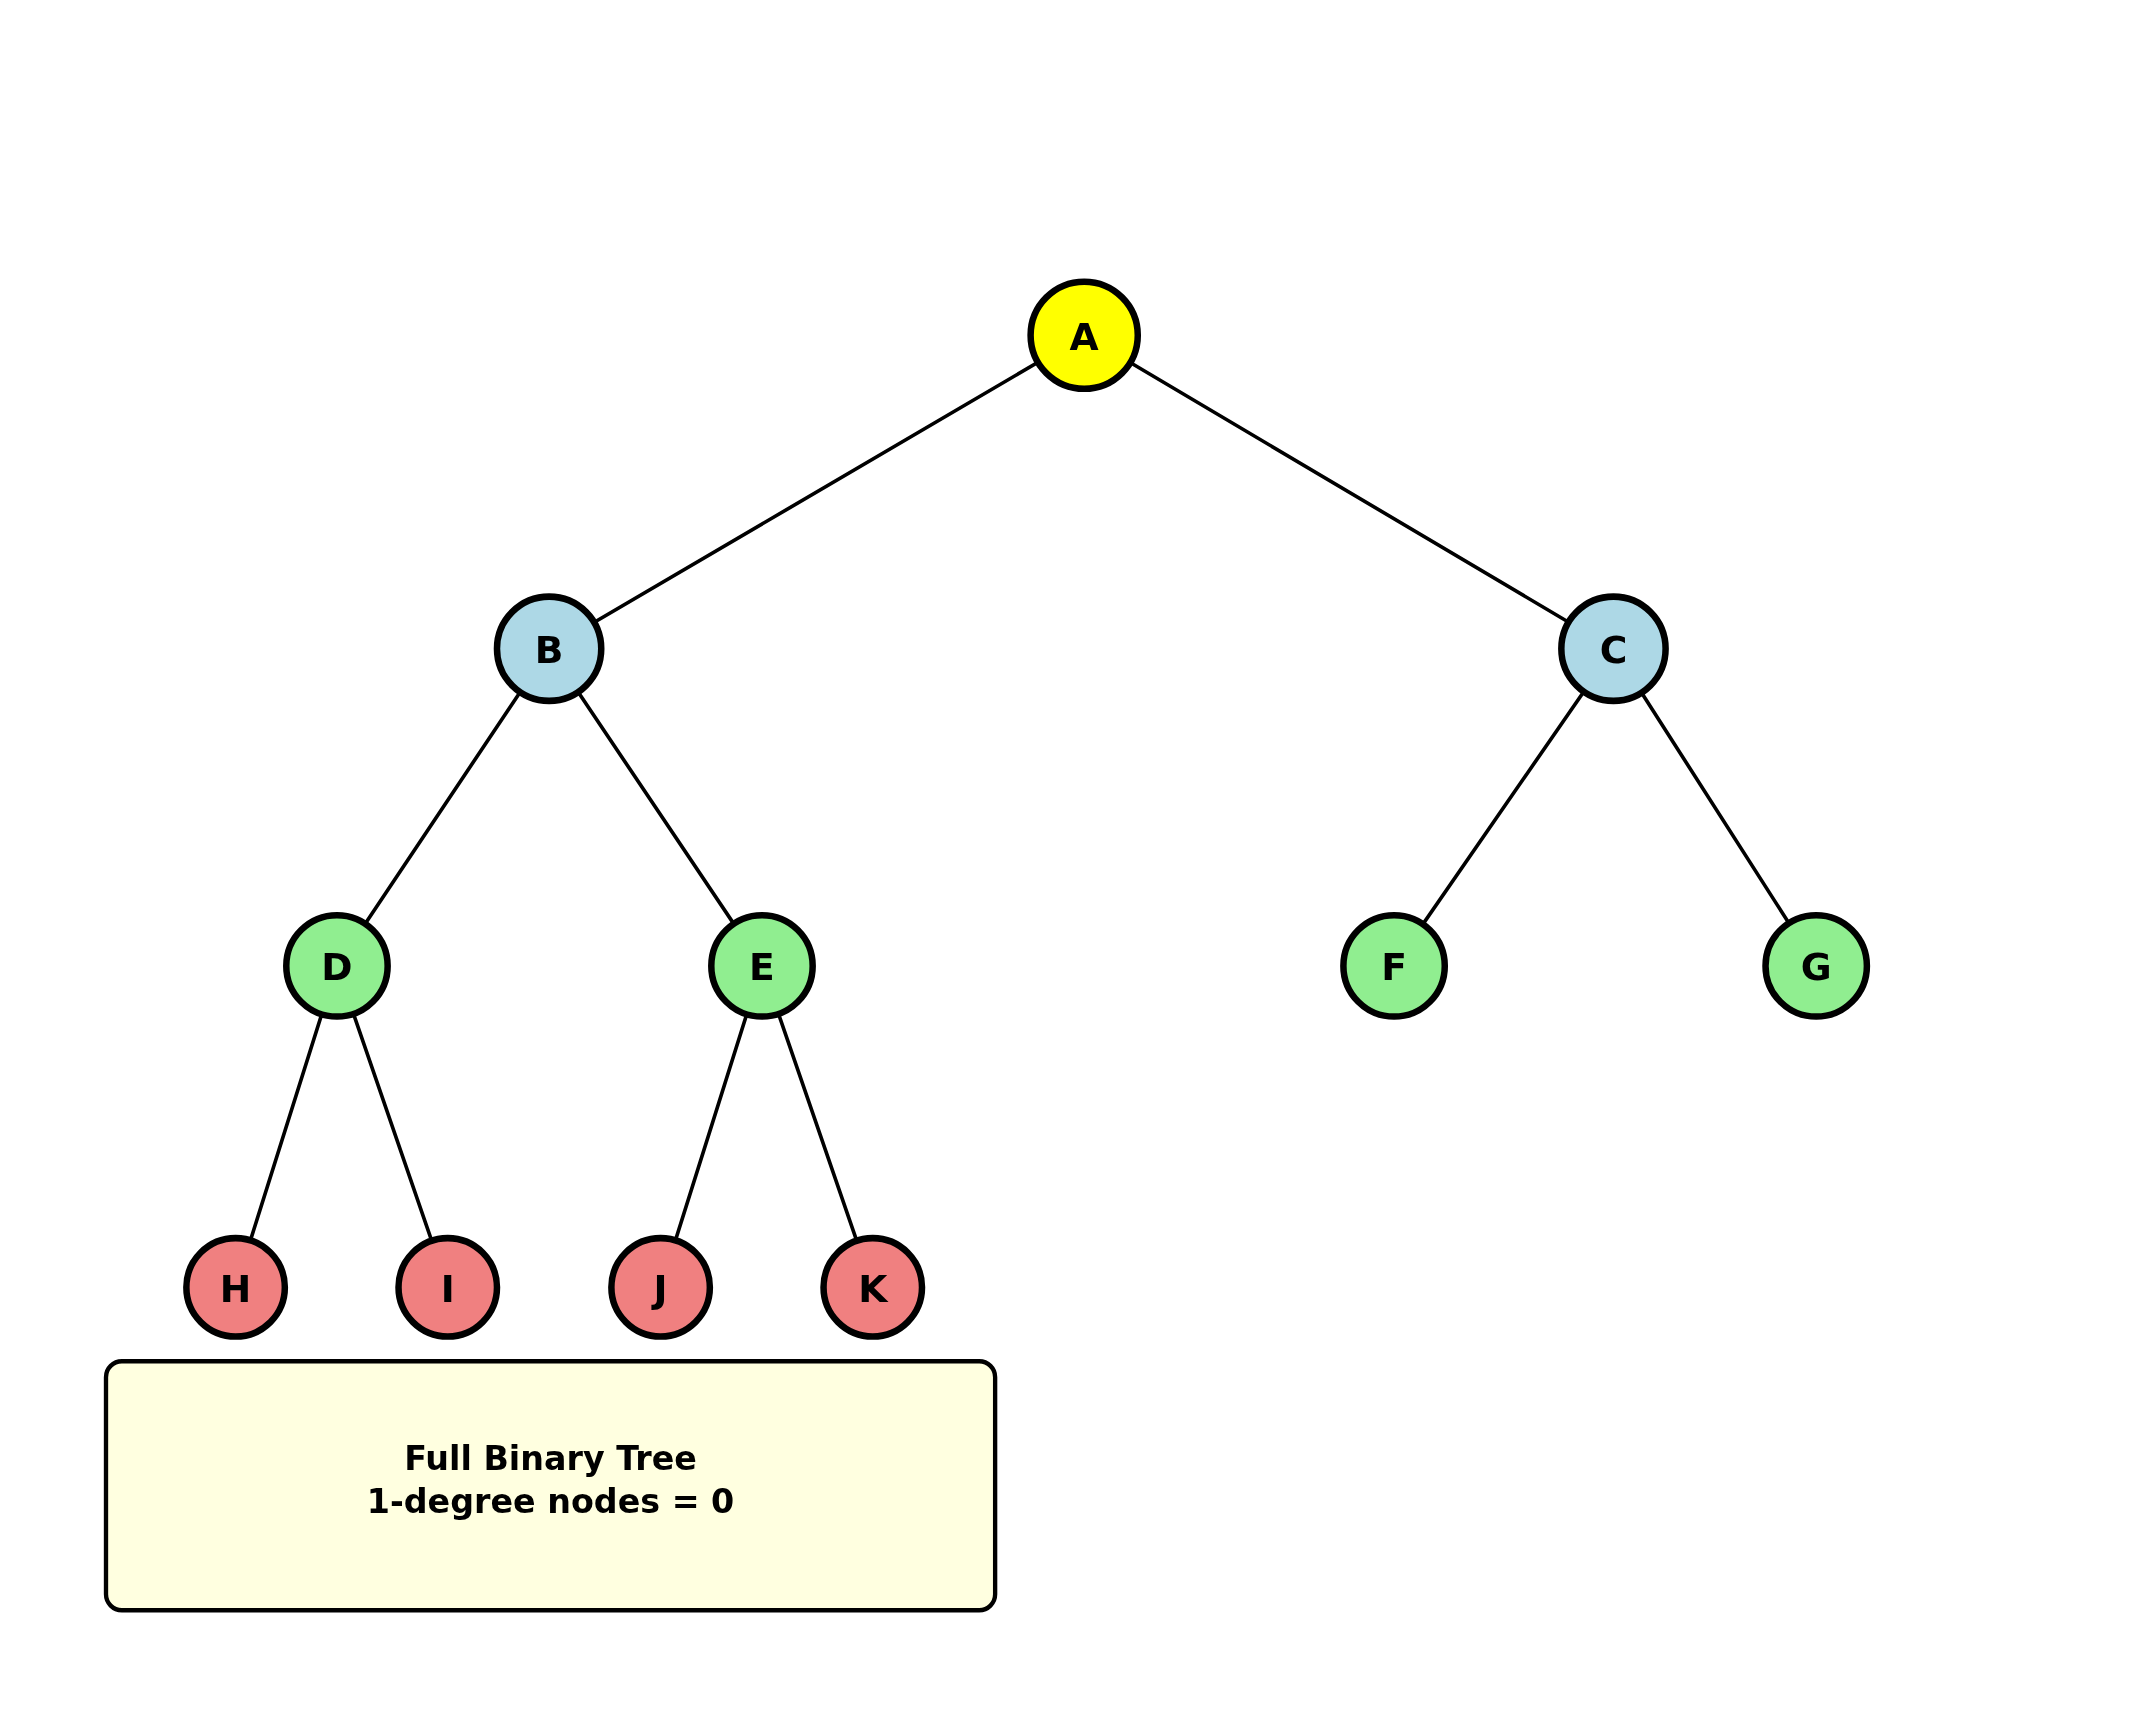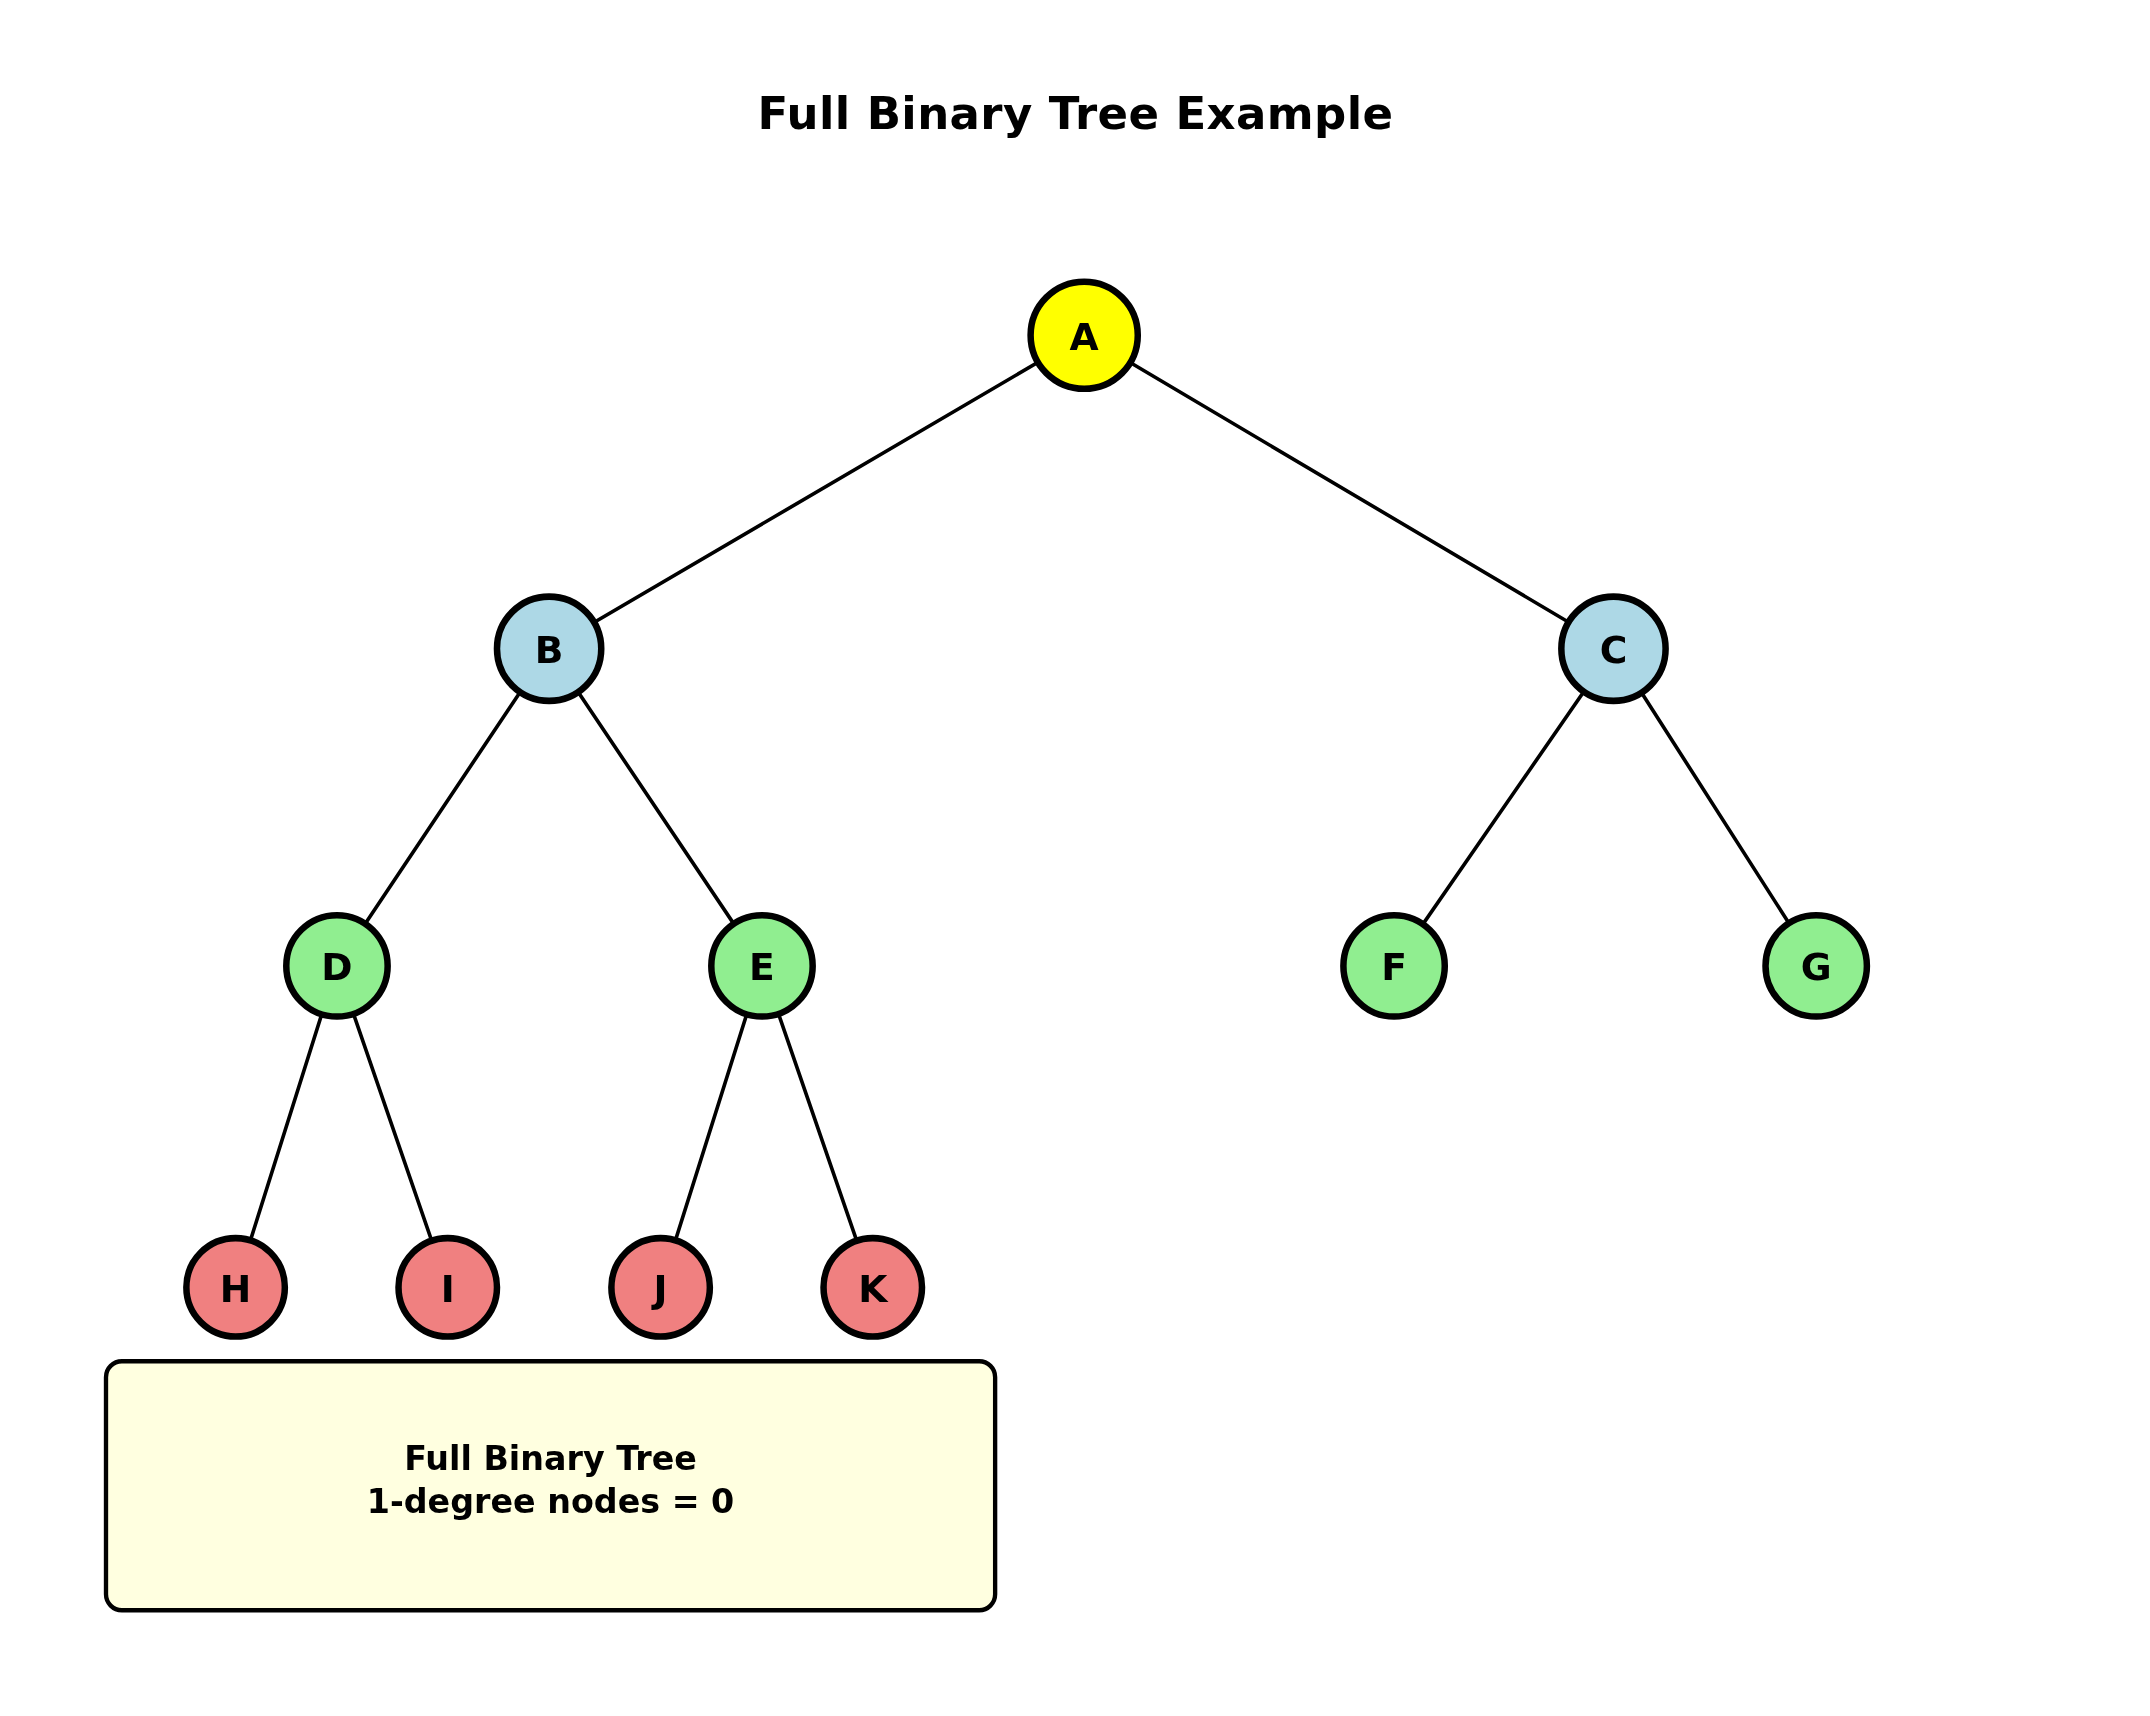--- a/index.html
+++ b/index.html
@@ -60,21 +60,20 @@
     font-weight: bold;
     fill: #000000;
     text-anchor: middle;
   }
 </style>
 </head>
 <body>
 
 <div id="canvas">
 
-  <div id="title">Full Binary Tree Example</div>
 
   <svg id="tree-svg" viewBox="0 0 2970 2370" xmlns="http://www.w3.org/2000/svg">
     <g id="edges-layer">
         <line x1="1497" y1="463" x2="758" y2="896" class="edge-line" stroke="#000000"></line>
         <line x1="1497" y1="463" x2="2228" y2="896" class="edge-line" stroke="#000000"></line>
         <line x1="758" y1="896" x2="465" y2="1334" class="edge-line" stroke="#000000"></line>
         <line x1="758" y1="896" x2="1052" y2="1334" class="edge-line" stroke="#000000"></line>
         <line x1="2228" y1="896" x2="1925" y2="1334" class="edge-line" stroke="#000000"></line>
         <line x1="2228" y1="896" x2="2508" y2="1334" class="edge-line" stroke="#000000"></line>
         <line x1="465" y1="1334" x2="325" y2="1778" class="edge-line" stroke="#000000"></line>

